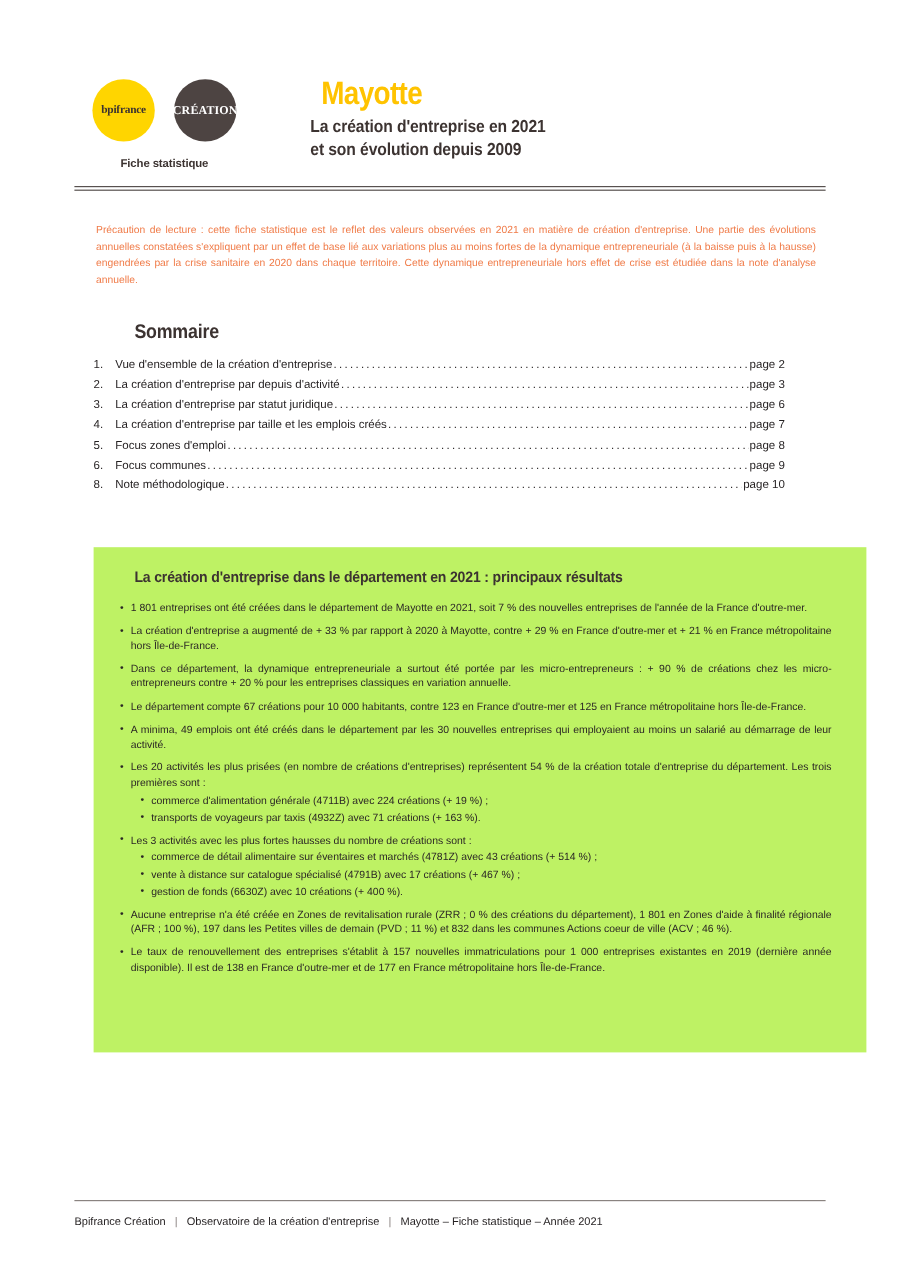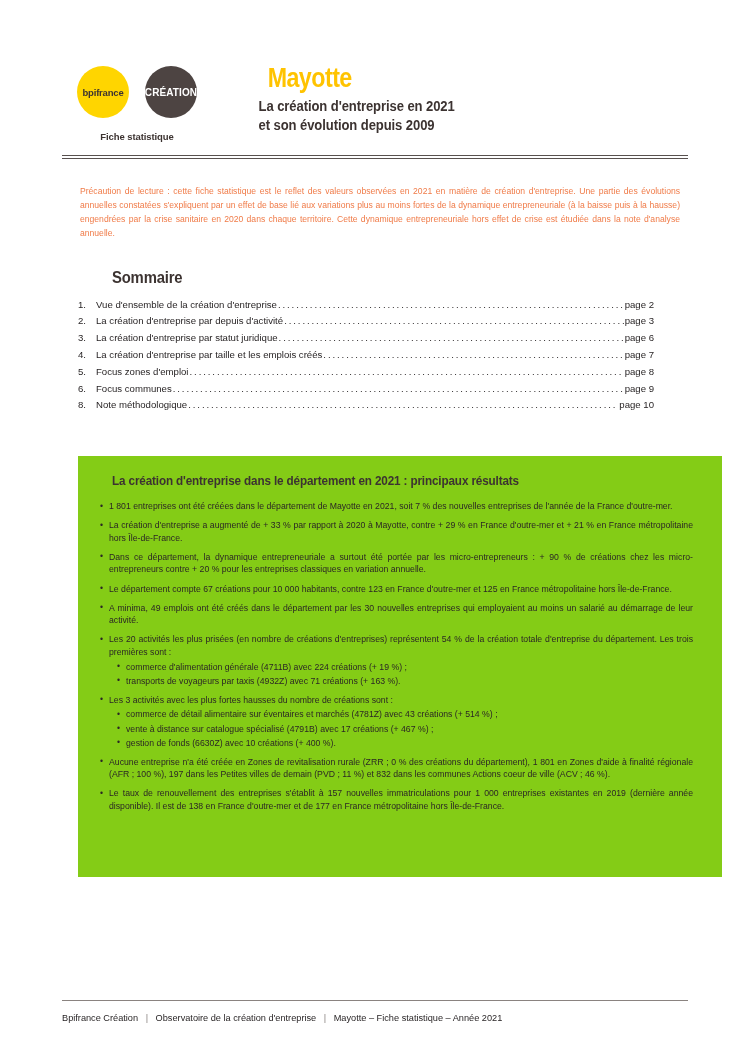--- a/index.html
+++ b/index.html
@@ -30,20 +30,21 @@
     flex-direction: column;
     align-items: center;
     padding-top: 4px;
   }
   .logo-circles { display: flex; align-items: center; }
   .circle {
     border-radius: 50%;
     display: flex; align-items: center; justify-content: center;
     font-weight: bold;
     letter-spacing: -0.2px;
+    font-family: Liberation Serif, serif;
   }
   .circle-bpi {
     width: 52px; height: 52px;
     background: #FFD500;
     color: #3c3331;
     font-size: 9.5px;
   }
   .circle-creation {
     width: 52px; height: 52px;
     background: #4d4442;
@@ -138,21 +139,21 @@
     margin: 0 1px;
     letter-spacing: 1.9px;
     color: #231f20;
   }
   .toc-page { flex: 0 0 auto; text-align: center; }
 
   
   .results-box {
     position: absolute;
     left: 78px; top: 456px; width: 644px; height: 421px;
-    background: #84cc16;
+    background: #bef264;
     padding: 16px 29px 10px 22px;
   }
   .results-title {
     font-size: 12.6px;
     font-weight: bold;
     color: #3c3331;
     letter-spacing: -0.15px;
     margin: 2px 0 12px 12px;
     transform: scaleX(0.93);
     transform-origin: left center;

